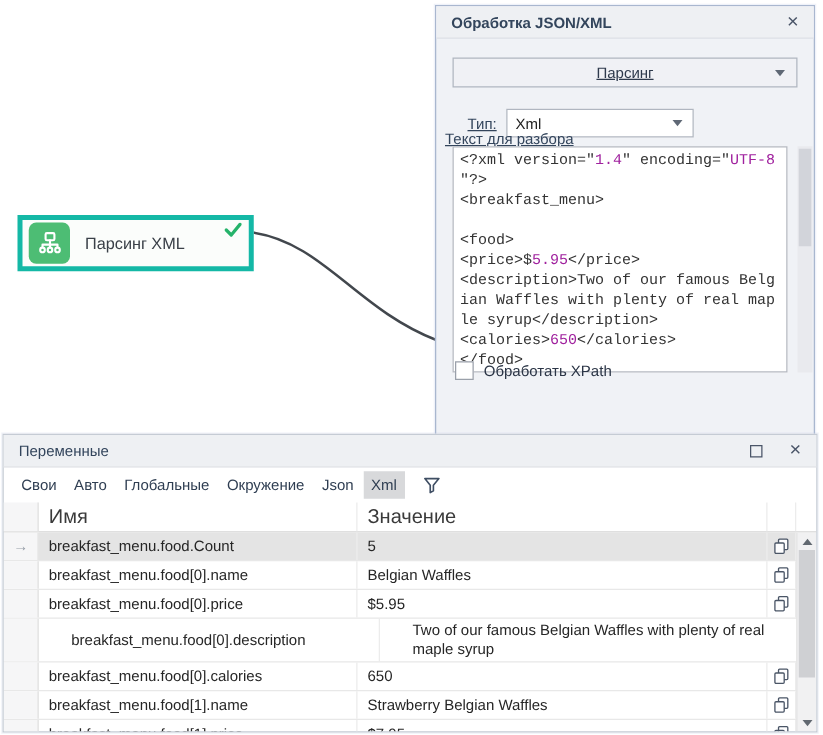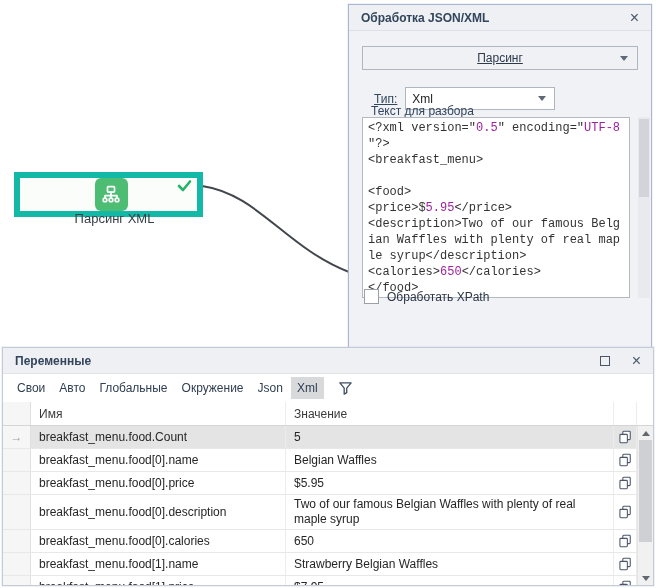--- a/index.html
+++ b/index.html
@@ -9,71 +9,71 @@
   }
   *{box-sizing:border-box; margin:0; padding:0;}
   html,body{width:658px;height:588px;}
   body{font-family:"Liberation Sans",sans-serif; background:#ffffff; position:relative; overflow:hidden;}
   .abs{position:absolute;}
 
   
   #connector{position:absolute; left:0; top:0; pointer-events:none;}
 
   
-  .node{left:14px; top:172px; width:189px; height:45px; background:#fbfdfb; border:6px solid #14b8a6; display:flex; align-items:center;flex-direction:column;}
+  .node{left:14px; top:172px; width:189px; height:45px; background:#fbfdfb; border:4px solid #14b8a6; display:flex; align-items:center;}
   .node-icon{width:33px; height:33px; background:var(--green); border-radius:6px; margin-left:5px; display:flex; align-items:center; justify-content:center; flex:0 0 auto;}
   .node-label{margin-left:12px; font-size:13px; color:#3a4048;}
   .node-check{position:absolute; top:1px; right:5px;}
 
   
   .props{left:348px; top:4px; width:304px; height:423px; background:var(--panel-bg); border:1px solid var(--blue-border); box-shadow:0 0 0 1px rgba(190,205,230,.25);}
   .props-titlebar{height:26px; background:var(--titlebar); border-bottom:1px solid #dde0e6; display:flex; align-items:center; padding:0 12px;}
   .props-title{font-size:12px; font-weight:bold; color:var(--navy); flex:1;}
   .x-btn{font-size:16px; color:#4a5568; line-height:1; cursor:default;}
   .props-body{position:relative; height:310px;}
   .dd{position:absolute; height:24px; border:1px solid #b0b6c0; background:#f0f1f5; display:flex; align-items:center; font-size:12px; color:#2e3a4c;}
   .dd-parsing{left:13px; right:13px; top:15px; justify-content:center;text-decoration:underline;}
   .dd-parsing .caret{position:absolute; right:9px;}
   .caret{width:0; height:0; border-left:4px solid transparent; border-right:4px solid transparent; border-top:5px solid #5f6875;}
   .type-row{position:absolute; left:13px; top:56px; display:flex; align-items:center;margin-left:12px;}
   .type-label{font-size:12px; color:var(--navy); text-decoration:underline; margin-right:8px;}
   .dd-type{position:relative; width:150px; height:23px; border:1px solid #b0b6c0; background:#ffffff; display:flex; align-items:center; padding-left:6px; font-size:12px; color:#222;}
   .dd-type .caret{position:absolute; right:8px;}
-  .parse-link{position:absolute; left:22px; top:73px; font-size:12px; color:var(--navy); }
+  .parse-link{position:absolute; left:7px; top:73px; font-size:12px; color:var(--navy); text-decoration:underline;}
   .code-box{position:absolute; left:13px; top:86px; width:268px; height:181px; background:#ffffff; border:1px solid #b4b8c0; overflow:hidden; padding:2px 0 0 5px;}
   .xline{font-family:"Liberation Mono","DejaVu Sans Mono",monospace; font-size:12px; line-height:16px; color:#333; white-space:pre;}
   .xline .v{color:var(--magenta);}
   .code-scroll{position:absolute; left:289px; top:86px; width:12px; height:181px; background:#e9eaee;}
   .code-scroll .thumb{position:absolute; left:1px; right:1px; top:2px; height:78px; background:#d2d4da;}
   .xpath-row{position:absolute; left:15px; top:258px; display:flex; align-items:center;}
   .checkbox{width:15px; height:15px; background:#fff; border:1px solid #9aa0aa; margin-right:8px;}
   .xpath-label{font-size:12px; color:#2b3546;}
 
   
   .vars{left:2px; top:347px; width:652px; height:239px; background:#ffffff; border:1px solid #c5cbd4; box-shadow:0 0 0 1px rgba(190,205,230,.25);}
   .vars-titlebar{height:26px; background:var(--titlebar); display:flex; align-items:center; padding:0 12px; border-bottom:1px solid #e2e4e8;}
-  .vars-title{font-size:12px; font-weight:bold; color:var(--navy); flex:1;}
+  .vars-title{font-size:12px; font-weight:normal; color:var(--navy); flex:1;}
   .win-btns{display:flex; align-items:center; gap:22px;}
   .max-btn{width:10px; height:10px; border:1.5px solid #4a5568;}
   .tabs-row{height:28px; display:flex; align-items:center; padding-left:8px;}
   .tab{font-size:12px; color:#2f3e52; padding:4px 6px; margin-right:2px; cursor:default;}
   .tab.active{background:var(--tab-active);}
   .filter-btn{margin-left:12px; display:flex; align-items:center;}
 
-  .grid-header{height:24px; display:flex; border-bottom:1px solid #d5d5d5; font-size:12px; color:#3a3a3a;}
+  .grid-header{height:24px; display:flex; border-bottom:1px solid #d5d5d5; font-size:16px; color:#3a3a3a;}
   .col-gutter{width:28px; flex:0 0 auto; border-right:1px solid #e0e0e0; background:#f6f6f7;}
   .col-name{width:255px; flex:0 0 auto; border-right:1px solid #ececec; padding:0 8px; display:flex; align-items:center;}
   .col-value{width:328px; flex:0 0 auto; border-right:1px solid #ececec; padding:0 8px; display:flex; align-items:center;}
   .col-copy{width:23px; flex:0 0 auto; border-right:1px solid #ececec; display:flex; align-items:center; justify-content:center;}
   .col-scroll{width:16px; flex:0 0 auto;}
   .rows-area{position:relative; height:159px; overflow:hidden;}
   .vrow{display:flex; border-bottom:1px solid #e8e8e8; font-size:12px; color:#262626; min-height:23px;}
   .vrow .col-gutter{display:flex; align-items:center; justify-content:center; color:#99a0aa; font-size:12px;}
   .vrow .col-name,.vrow .col-value{align-items:center;}
-  .vrow.tall{min-height:35px;}
+  .vrow.tall{min-height:35px;gap:18px;}
   .vrow.tall .col-value{line-height:15px; padding-top:2px; padding-bottom:2px; align-items:center;}
   .vrow.selected .col-name,.vrow.selected .col-value,.vrow.selected .col-copy{background:var(--row-sel);}
   .scrollbar{position:absolute; right:0; top:0; width:16px; height:159px; background:#f1f1f2; border-left:1px solid #e4e4e4;}
   .sb-up,.sb-down{position:absolute; left:0; width:16px; height:14px; display:flex; align-items:center; justify-content:center;}
   .sb-up{top:0;} .sb-down{bottom:0;}
   .tri-up{width:0;height:0;border-left:4px solid transparent;border-right:4px solid transparent;border-bottom:5px solid #616870;}
   .tri-down{width:0;height:0;border-left:4px solid transparent;border-right:4px solid transparent;border-top:5px solid #616870;}
   .sb-thumb{position:absolute; left:1px; right:1px; top:14px; height:102px; background:#cfd0d3;}
 </style>
 </head>
@@ -115,21 +115,21 @@
     </div>
     <div class="type-row">
       <span class="type-label">Тип:</span>
       <div class="dd-type">
         <span>Xml</span>
         <span class="caret"></span>
       </div>
     </div>
     <span class="parse-link">Текст для разбора</span>
     <div class="code-box" id="xml-code">
-        <div class="xline"><span>&lt;?xml version="</span><span class="v">0.5</span><span>" encoding="</span><span class="v">UTF-8</span></div>
+        <div class="xline"><span>&lt;?xml version="</span><span class="v">1.4</span><span>" encoding="</span><span class="v">UTF-8</span></div>
         <div class="xline"><span>"?&gt;</span></div>
         <div class="xline"><span>&lt;breakfast_menu&gt;</span></div>
         <div class="xline">&nbsp;</div>
         <div class="xline"><span>&lt;food&gt;</span></div>
         <div class="xline"><span>&lt;price&gt;$</span><span class="v">5.95</span><span>&lt;/price&gt;</span></div>
         <div class="xline"><span>&lt;description&gt;Two of our famous Belg</span></div>
         <div class="xline"><span>ian Waffles with plenty of real map</span></div>
         <div class="xline"><span>le syrup&lt;/description&gt;</span></div>
         <div class="xline"><span>&lt;calories&gt;</span><span class="v">650</span><span>&lt;/calories&gt;</span></div>
         <div class="xline"><span>&lt;/food&gt;</span></div>

